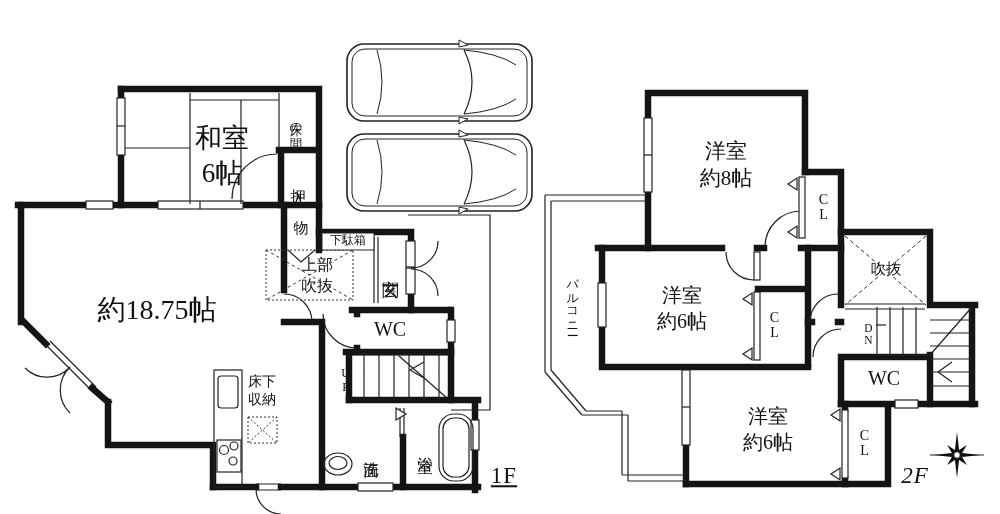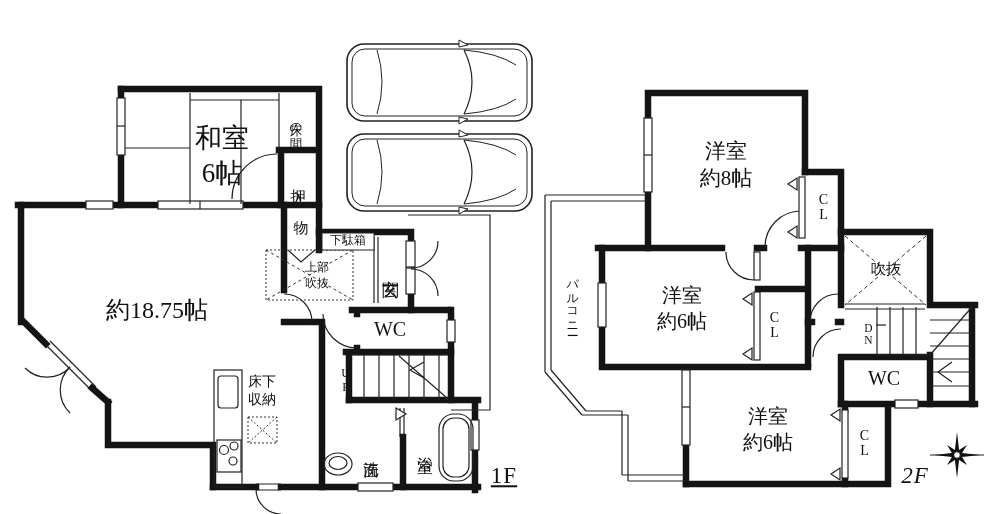--- a/index.html
+++ b/index.html
@@ -196,27 +196,27 @@
   </svg>
 
   <div class="lbl" style="left:202px;top:156px;font-size:27px;margin-left:20px;">
     <div>和室</div>
     <div>6帖</div>
   </div>
   <div class="lbl vtext" style="left:296px;top:121px;font-size:12.5px;letter-spacing:0;">床の間</div>
   <div class="lbl vtext" style="left:298px;top:179px;font-size:15.5px;">押入</div>
   <div class="lbl" style="left:301px;top:229px;font-size:15px;">物</div>
   <div class="lbl" style="left:348px;top:241px;font-size:12px;">下駄箱</div>
-  <div class="lbl" style="left:317px;top:276px;font-size:12px;line-height:1.3;text-align:center;">
+  <div class="lbl" style="left:317px;top:276px;font-size:16px;line-height:1.3;text-align:center;">
     <div>上部</div>
     <div>吹抜</div>
   </div>
   <div class="lbl vtext" style="left:390px;top:269px;font-size:17px;">玄関</div>
   <div class="lbl" style="left:157px;top:310px;">
-    <div style="font-size:24px;">約18.75帖</div>
+    <div style="font-size:28px;">約18.75帖</div>
   </div>
   <div class="lbl" style="left:390px;top:330px;font-size:20px;">WC</div>
   <div class="lbl vtext" style="left:345px;top:380px;font-size:12px;letter-spacing:0;">UP</div>
   <div class="lbl" style="left:262px;top:391px;font-size:14px;line-height:1.3;font-family:Liberation Mono, monospace;">
     <div>床下</div>
     <div>収納</div>
   </div>
   <div class="lbl vtext" style="left:371px;top:451px;font-size:15.5px;">洗面</div>
   <div class="lbl vtext" style="left:425px;top:446px;font-size:15.5px;">浴室</div>
   <div class="lbl floor-tag" style="left:504px;top:476px;text-decoration:underline;">1F</div>

